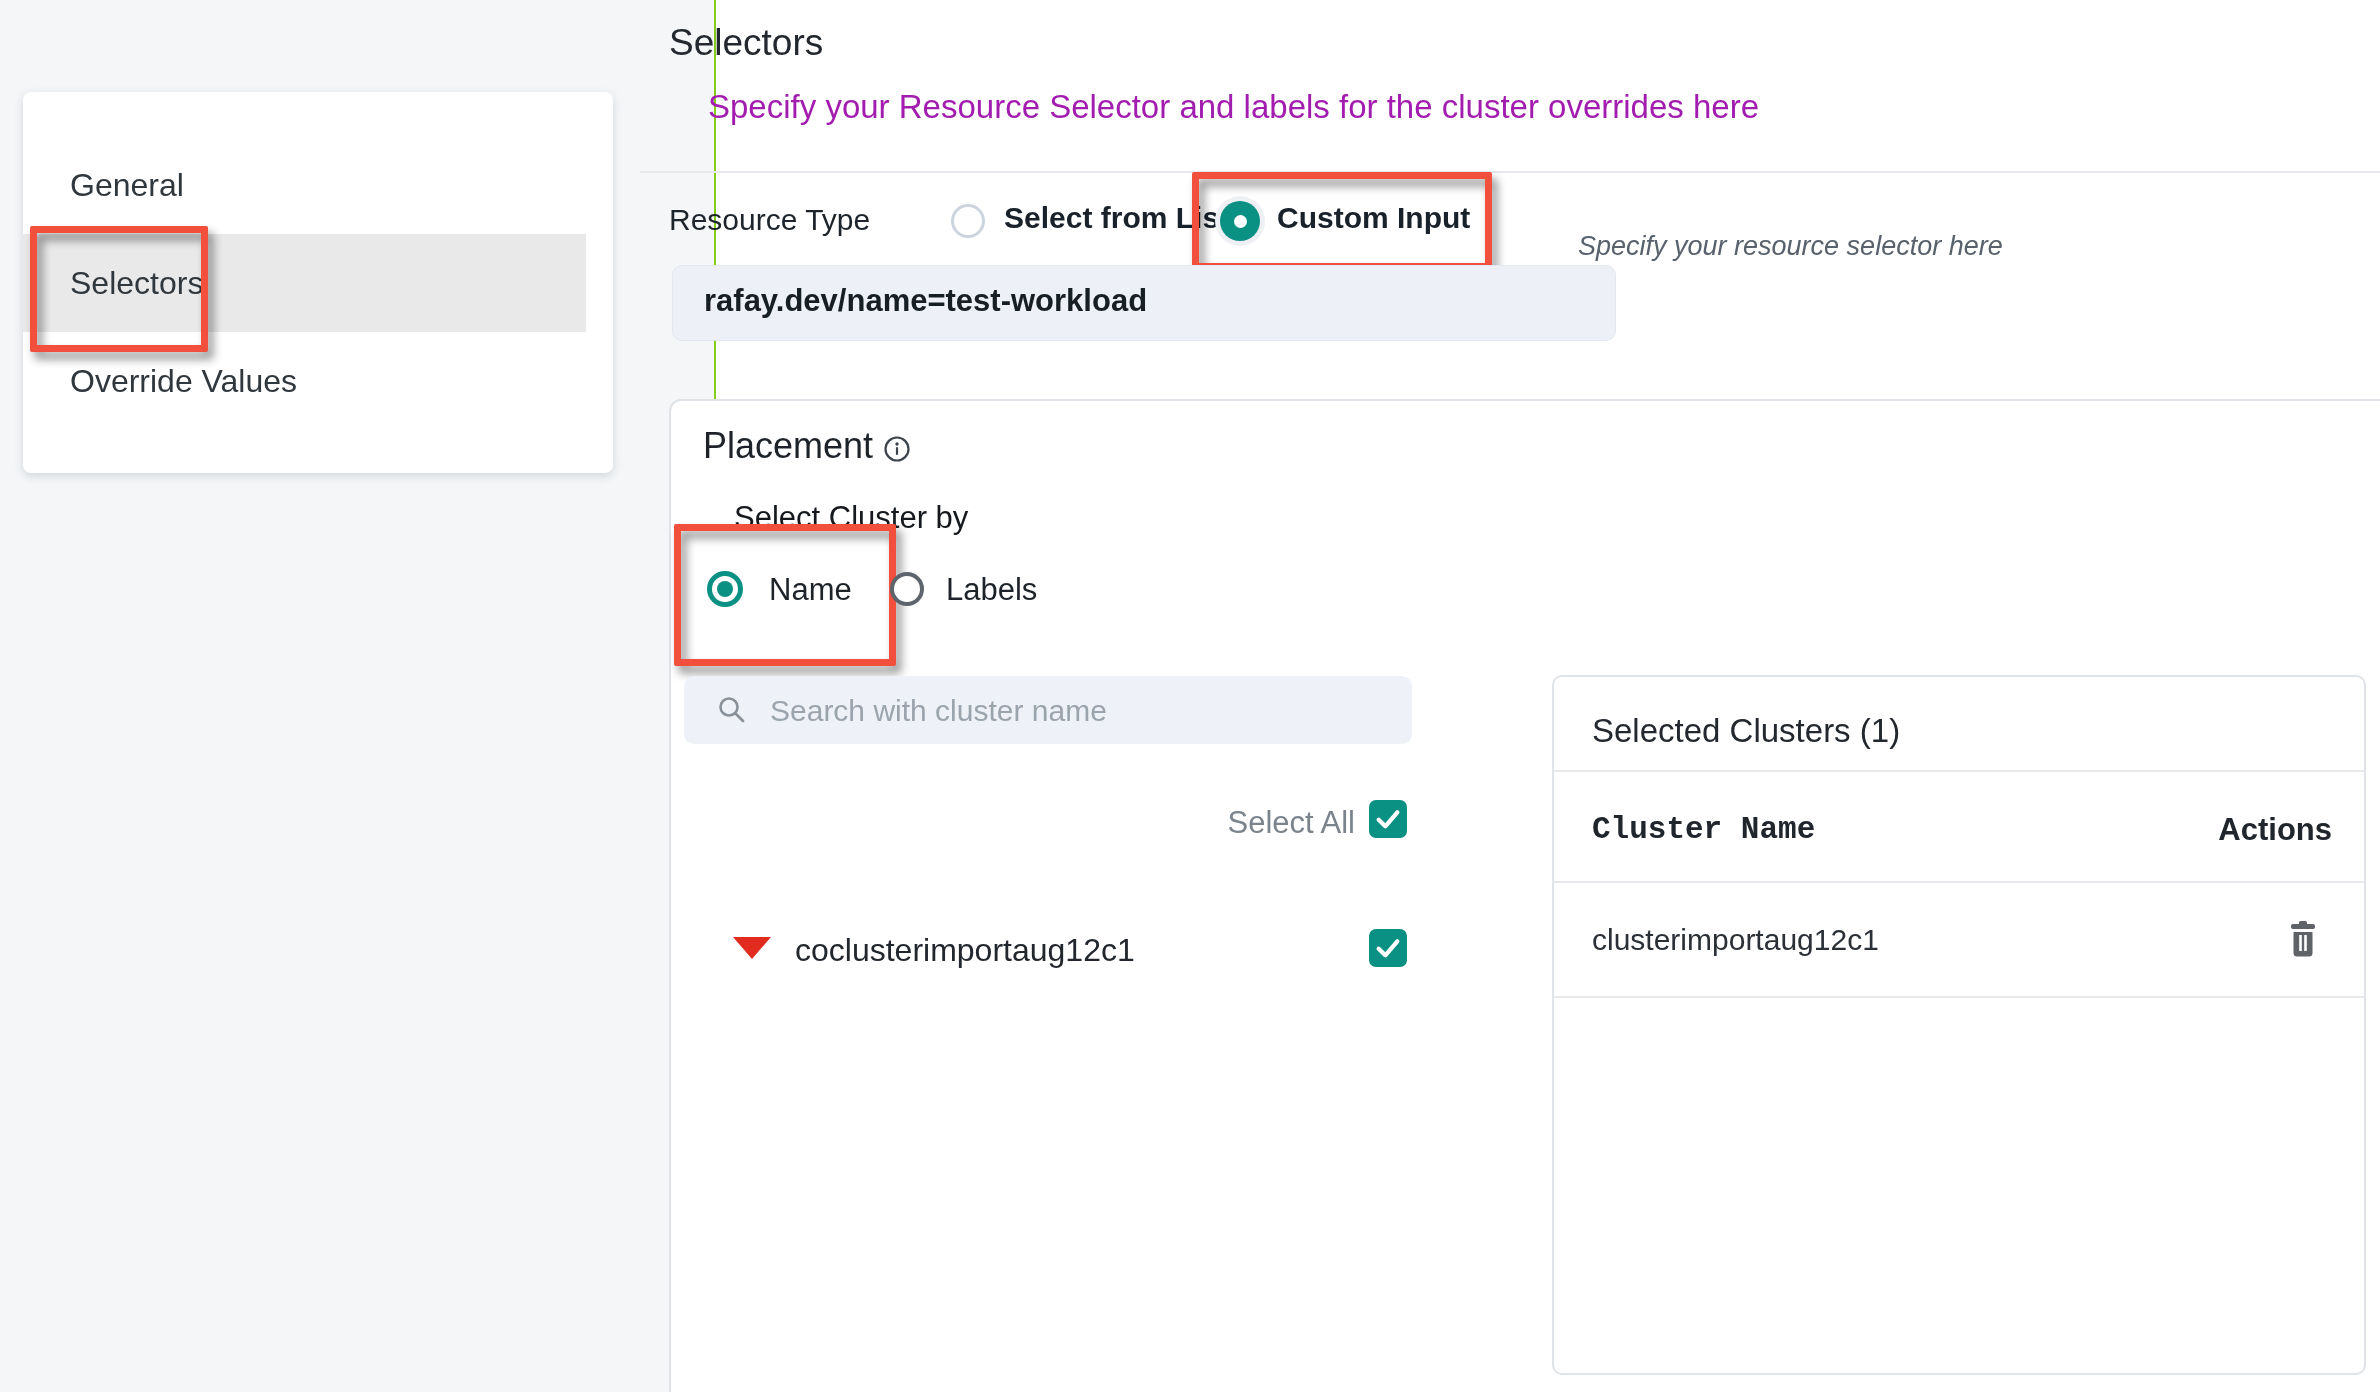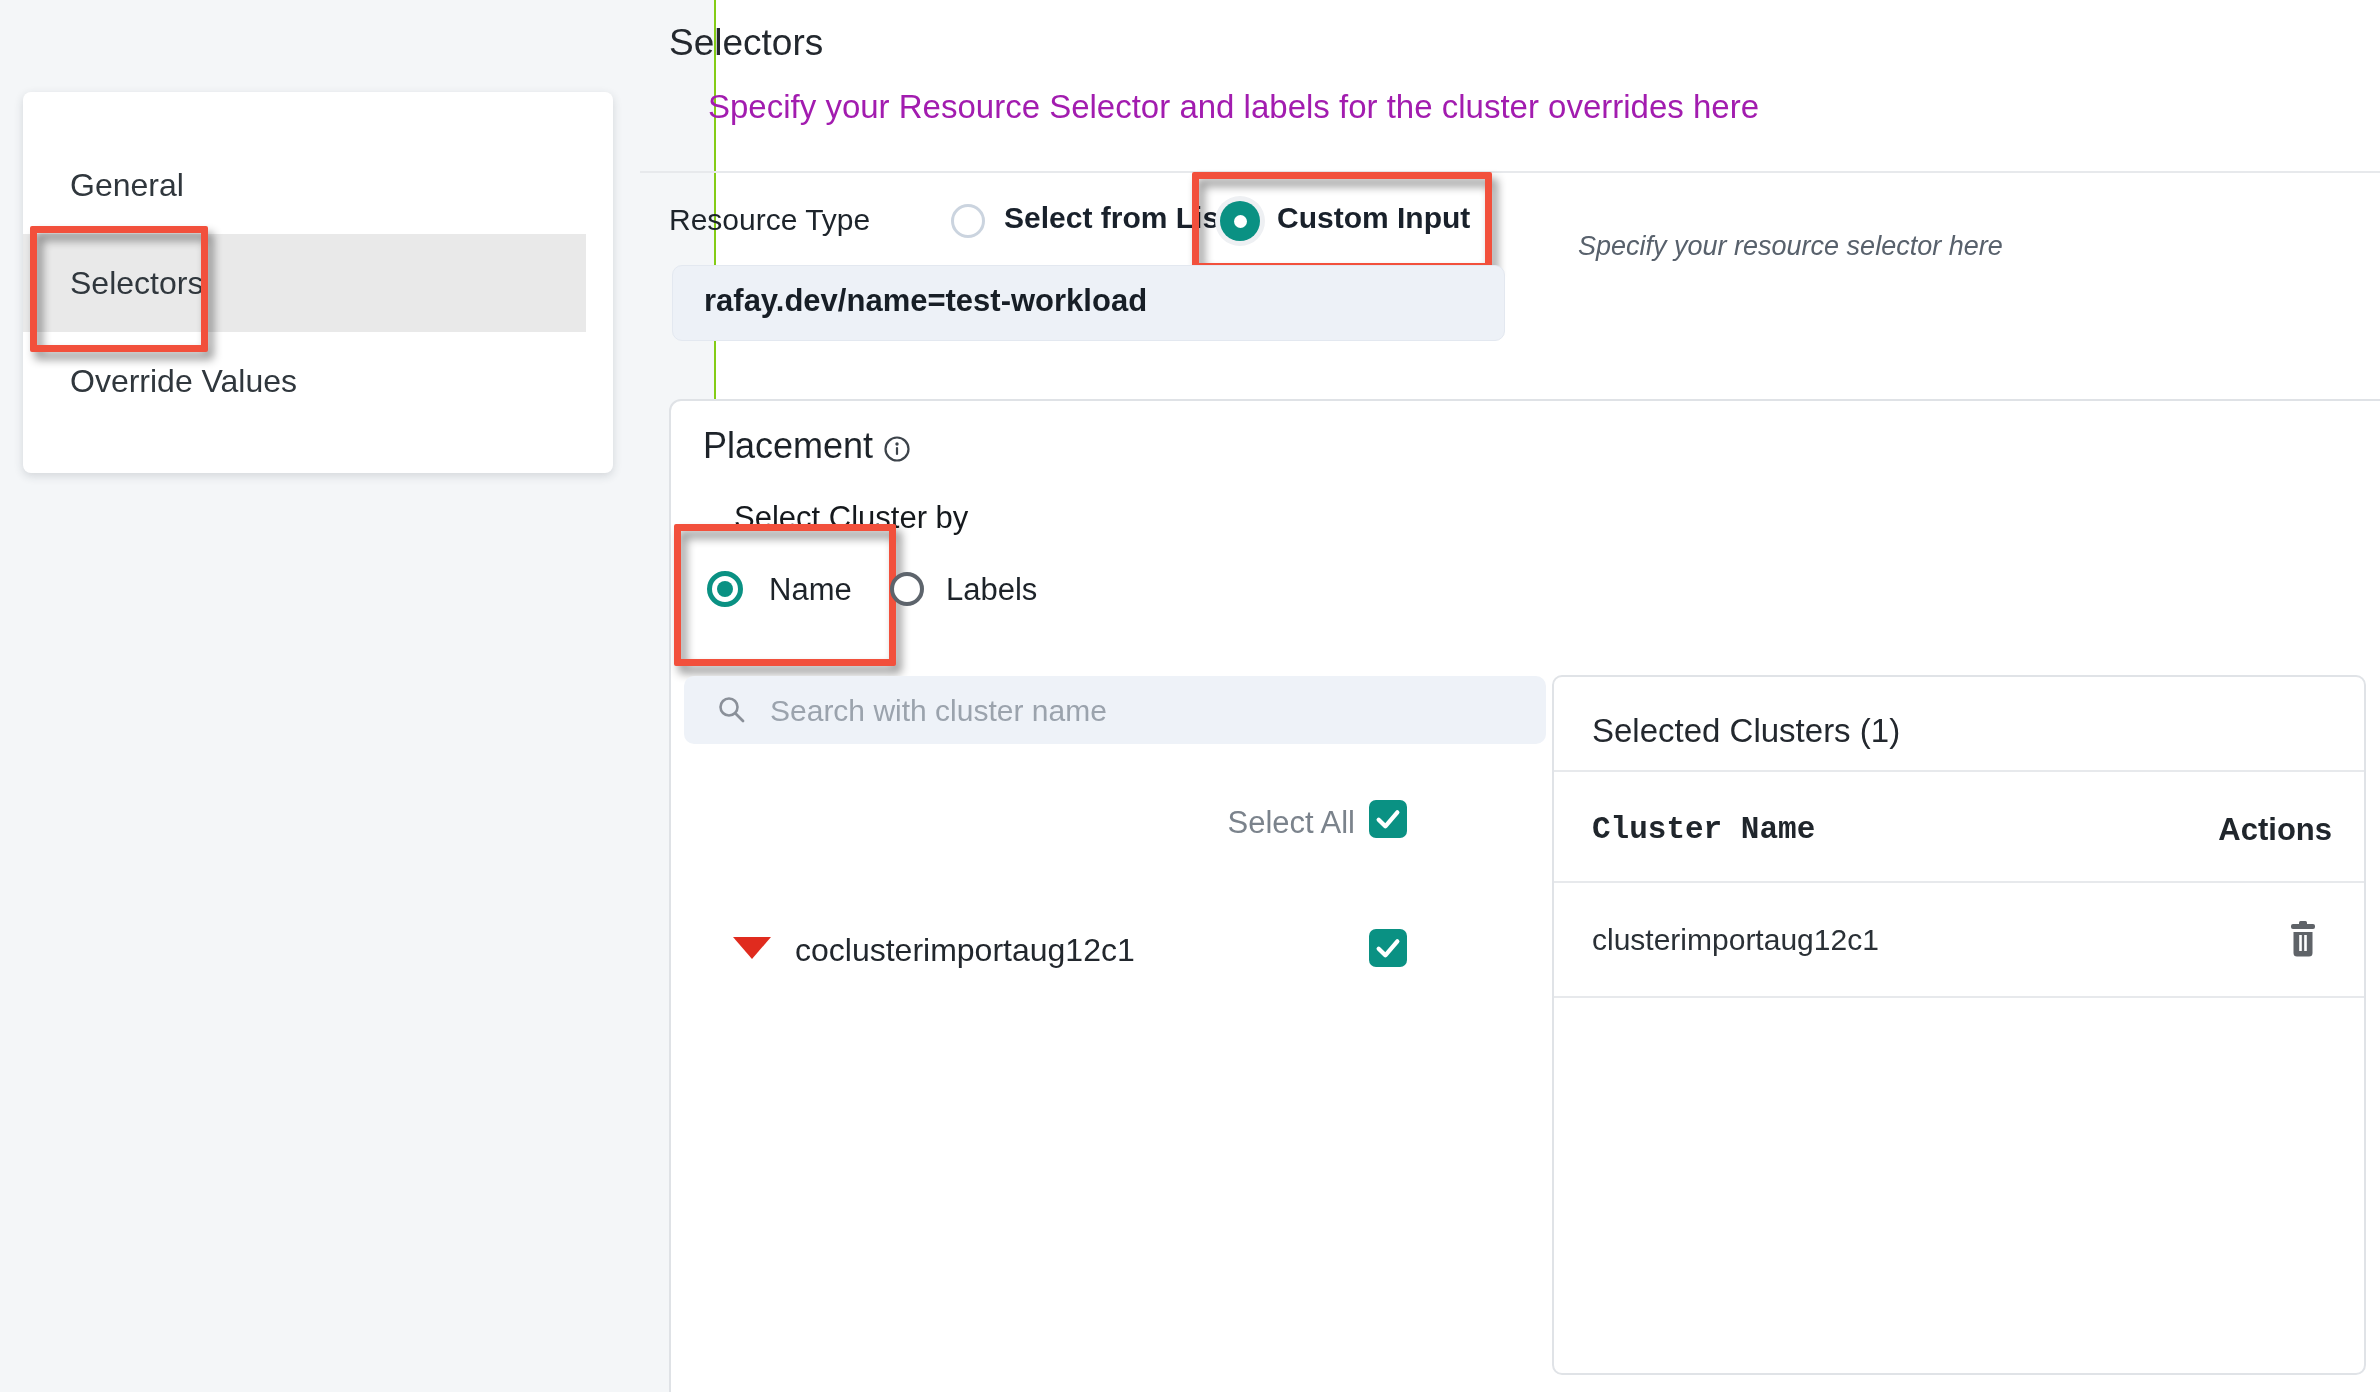--- a/index.html
+++ b/index.html
@@ -36,40 +36,40 @@
   .rt-label{position:absolute;left:669px;top:203px;font-size:30px;color:#1d242b;}
   .radio-plain{position:absolute;box-sizing:border-box;border-radius:50%;background:#fff;}
   .radio-list{left:951px;top:204px;width:34px;height:34px;border:3px solid #cbd4df;}
   .rt-opt1{position:absolute;left:1004px;top:201px;font-size:30px;font-weight:700;color:#19212b;}
   .radio-custom{position:absolute;left:1220px;top:201px;width:40px;height:40px;border-radius:50%;
     background:#0a9183;box-shadow:0 0 0 5px #eef0f3;}
   .radio-custom .dot{position:absolute;left:50%;top:50%;width:13px;height:13px;margin:-6.5px 0 0 -6.5px;
     background:#fff;border-radius:50%;}
   .rt-opt2{position:absolute;left:1277px;top:201px;font-size:30px;font-weight:700;color:#19212b;}
   .rt-hint{position:absolute;left:1578px;top:231px;font-size:27px;font-style:italic;color:#58616c;}
-  .rt-input{position:absolute;left:672px;top:265px;width:833px;height:76px;box-sizing:border-box;
+  .rt-input{position:absolute;left:672px;top:265px;width:944px;height:76px;box-sizing:border-box;
     background:#edf1f7;border:1px solid #e3e8f0;border-radius:10px;padding:0 0 4px 31px;
     font-family:"Liberation Sans",sans-serif;font-size:31px;font-weight:700;color:#171e26;outline:none;}
 
   
   .placement-card{position:absolute;left:669px;top:399px;width:1730px;height:1020px;
     box-sizing:border-box;border:2px solid #dfe2e6;border-radius:12px;background:#fff;}
   .placement-title{position:absolute;left:703px;top:425px;font-size:36px;color:#1d2329;}
   .info-icon{position:absolute;left:884px;top:436px;width:26px;height:26px;}
   .scb-label{position:absolute;left:705px;top:500px;font-size:31px;color:#15191d;margin-left:29px;}
 
   .radio-name{position:absolute;left:707px;top:571px;width:36px;height:36px;box-sizing:border-box;
     border:5px solid #0a9183;border-radius:50%;background:#fff;}
   .radio-name .dot{position:absolute;left:50%;top:50%;width:16px;height:16px;margin:-8px 0 0 -8px;
     background:#0a9183;border-radius:50%;}
   .name-label{position:absolute;left:769px;top:572px;font-size:31px;color:#1d2329;}
   .radio-labels{left:890px;top:572px;width:34px;height:34px;border:4px solid #5d646c;}
   .labels-label{position:absolute;left:946px;top:572px;font-size:31px;color:#1d2329;}
 
-  .search-box{position:absolute;left:684px;top:676px;width:862px;height:68px;background:#eef2f8;
+  .search-box{position:absolute;left:684px;top:676px;width:728px;height:68px;background:#eef2f8;
     border-radius:10px;}
   .search-icon{position:absolute;left:32px;top:18px;width:32px;height:32px;}
   .search-input{position:absolute;left:84px;top:0;width:720px;height:68px;border:none;background:transparent;
     outline:none;font-family:"Liberation Sans",sans-serif;font-size:30px;color:#2a3036;}
   .search-input::placeholder{color:#9ba3ad;opacity:1;}
 
   .select-all-label{position:absolute;left:1140px;top:805px;width:215px;text-align:right;
     font-size:31px;color:#7b838c;}
   .checkbox{position:absolute;width:38px;height:38px;background:#0a9183;border-radius:7px;cursor:pointer;}
   .cb-all{left:1369px;top:800px;}

